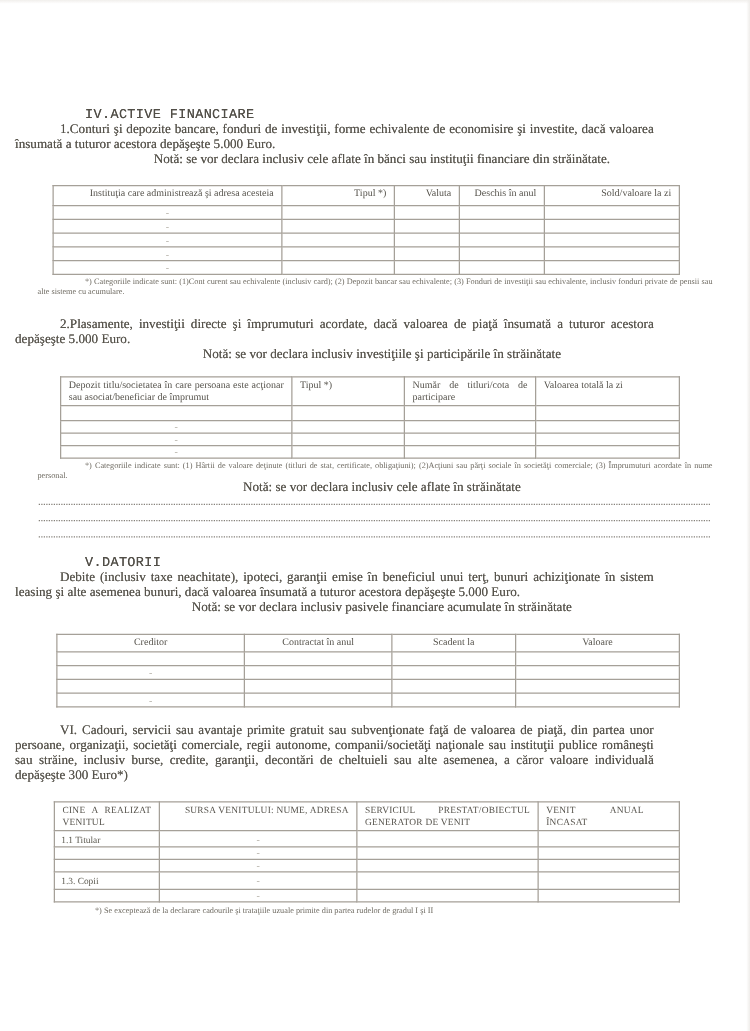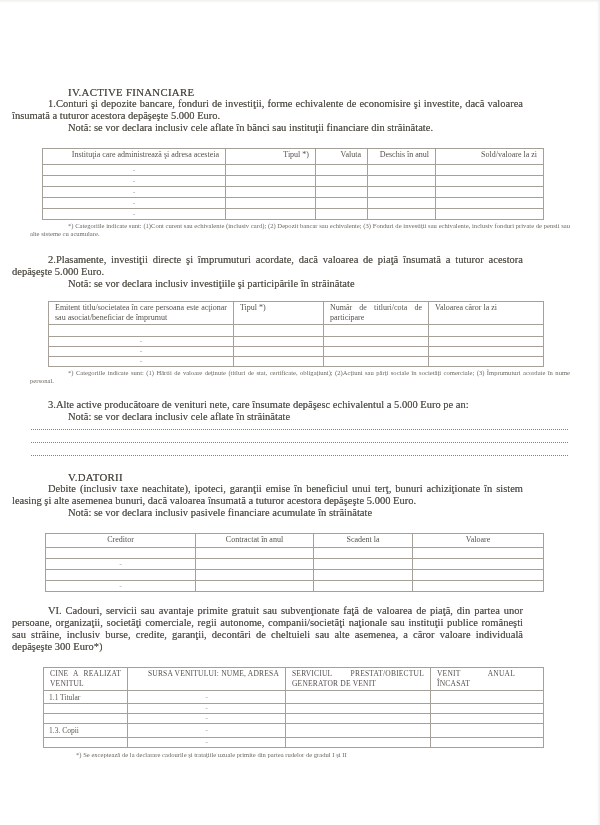--- a/index.html
+++ b/index.html
@@ -19,25 +19,26 @@
     margin-left:12px;width:511px;
     font-size:10.5px;line-height:12px;
     text-align:justify;text-indent:36px;
     text-shadow:0 0 0.4px rgba(87,84,76,.85);
   }
   .note-line{
     margin-left:32px;width:511px;
     font-size:10.5px;line-height:12px;
     text-indent:36px;
     text-shadow:0 0 0.4px rgba(87,84,76,.85);
+    text-align:center;
   }
   .sec-heading{
     margin-left:68px;width:475px;
     font-size:10.8px;line-height:12px;letter-spacing:.3px;
-    color:#514e47;text-shadow:0 0 0.4px rgba(81,78,71,.9);
+    color:#514e47;text-shadow:0 0 0.4px rgba(81,78,71,.9);font-family:Liberation Mono, monospace;
   }
   .footnote{
     margin-left:30px;width:540px;
     font-size:6.6px;line-height:8px;
     color:#6e6a61;text-indent:38px;text-align:justify;
   }
   table{border-collapse:collapse;table-layout:fixed;}
   table, th, td{border:1px solid #a5a098;}
   table{border:1px solid #8f8b83;}
   th{
@@ -128,24 +129,24 @@
 
   <table class="t-just" style="margin:11px 0 0 48px;width:495px">
     <colgroup>
         <col style="width:185px">
         <col style="width:90px">
         <col style="width:105px">
         <col style="width:115px">
       </colgroup>
     <tbody>
         <tr>
-      <th style="height:20px">Emitent titlu/societatea în care persoana este acţionar sau asociat/beneficiar de împrumut</th>
+      <th style="height:20px">Depozit titlu/societatea în care persoana este acţionar sau asociat/beneficiar de împrumut</th>
       <th style="text-align:left">Tipul *)</th>
       <th>Număr de titluri/cota de participare</th>
-      <th style="text-align:left">Valoarea căror la zi</th>
+      <th style="text-align:left">Valoarea totală la zi</th>
     </tr>
     <tr>
           <td style="height:11px"></td>
           <td></td>
           <td></td>
           <td></td>
         </tr>
     <tr>
           <td class="mark" style="height:9px"><span class="dash">-</span></td>
           <td></td>
@@ -161,21 +162,20 @@
     <tr>
           <td class="mark" style="height:8px"><span class="dash">-</span></td>
           <td></td>
           <td></td>
           <td></td>
         </tr>
   </tbody>
     </table>
   <div class="footnote" style="margin-top:2px">*) Categoriile indicate sunt: (1) Hârtii de valoare deţinute (titluri de stat, certificate, obligaţiuni); (2)Acţiuni sau părţi sociale în societăţi comerciale; (3) Împrumuturi acordate în nume personal.</div>
 
-  <div class="body-text" style="margin-top:14px">3.Alte active producătoare de venituri nete, care însumate depăşesc echivalentul a 5.000 Euro pe an:</div>
   <div class="note-line">Notă: se vor declara inclusiv cele aflate în străinătate</div>
 
   <div class="dotline first"></div>
   <div class="dotline"></div>
   <div class="dotline"></div>
 
   <div class="sec-heading" style="margin-top:15px">V.DATORII</div>
   <div class="body-text">Debite (inclusiv taxe neachitate), ipoteci, garanţii emise în beneficiul unui terţ, bunuri achiziţionate în sistem leasing şi alte asemenea bunuri, dacă valoarea însumată a tuturor acestora depăşeşte 5.000 Euro.</div>
   <div class="note-line">Notă: se vor declara inclusiv pasivele financiare acumulate în străinătate</div>
 

